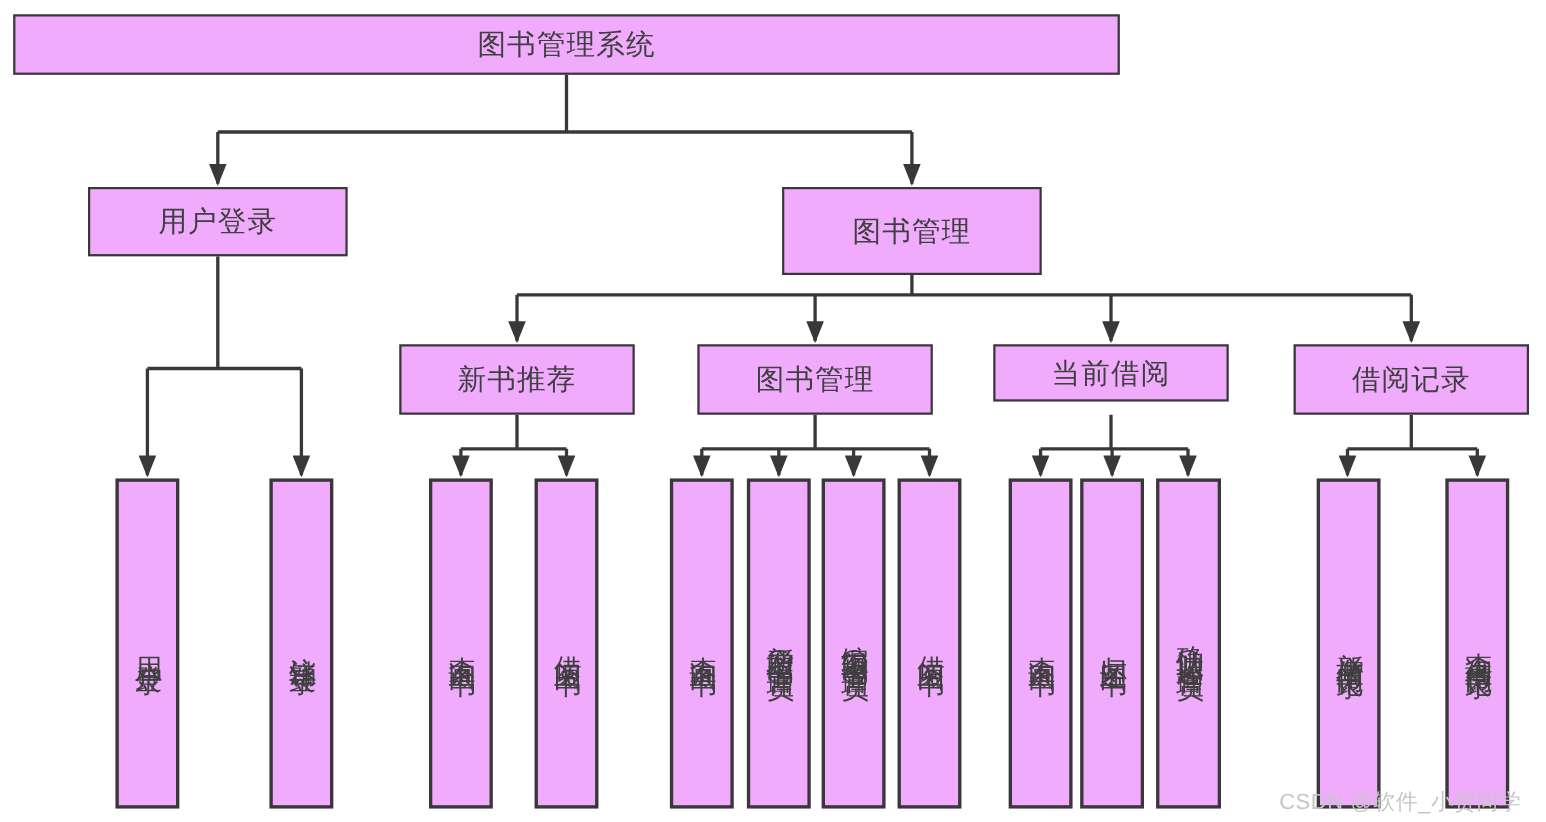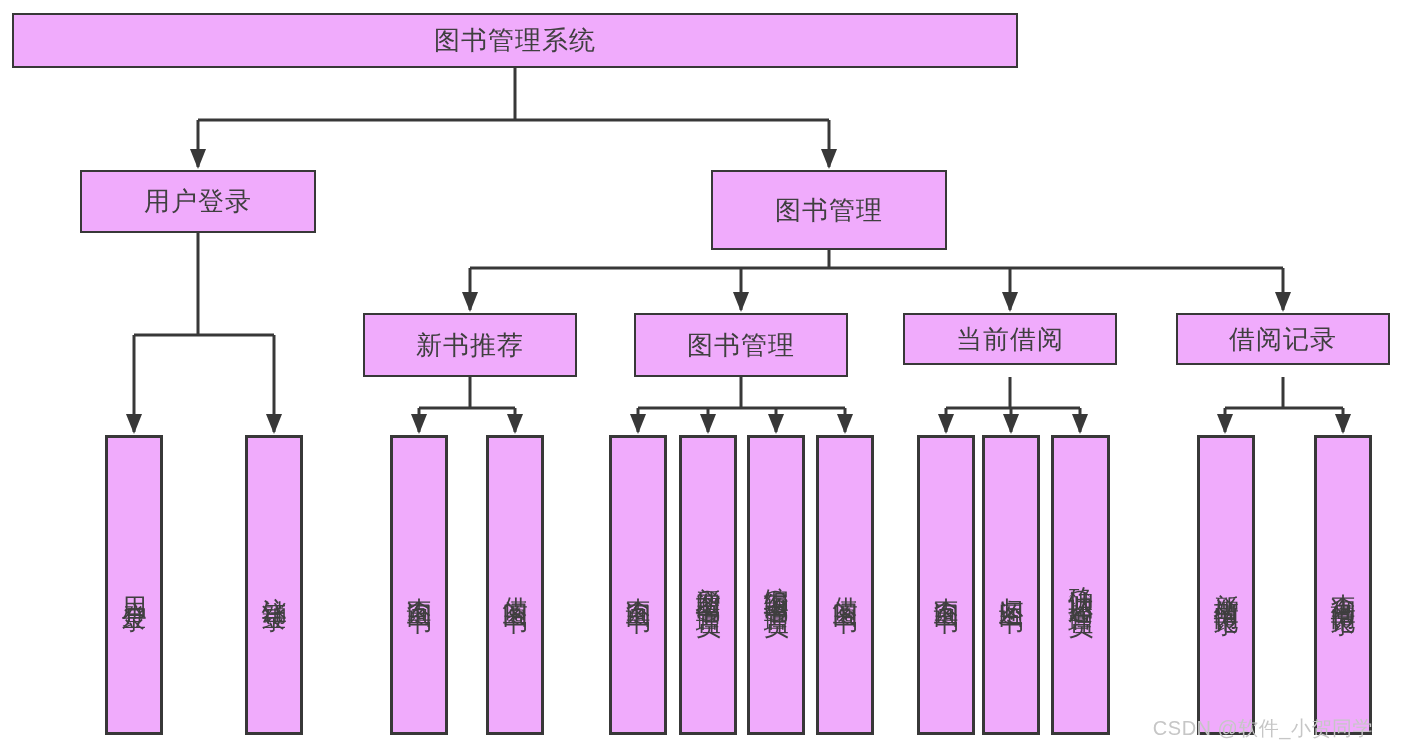--- a/index.html
+++ b/index.html
@@ -13,21 +13,21 @@
     border:2.5px solid #383838; color:#3f3f3f;
     display:flex; align-items:center; justify-content:center; z-index:2;
   }
   .node.h { font-size:26px; letter-spacing:1px; }
   .node.v { border-width:3px; }
   .node.v .vtxt {
     writing-mode:vertical-rl; text-orientation:mixed;
     font-size:25px; line-height:1.1; letter-spacing:4px; white-space:nowrap;
   }
   .watermark {
-    position:absolute; right:32px; bottom:5px; z-index:5;
+    position:absolute; right:22px; bottom:5px; z-index:5;
     font-size:20px; color:#c6c6c6; letter-spacing:0.5px;
   }
 </style>
 </head>
 <body>
 
 <div id="canvas">
 
   <svg id="wires" viewBox="0 0 1405 747" xmlns="http://www.w3.org/2000/svg">
     <defs>
@@ -83,21 +83,21 @@
 
   <div class="node h" style="left:363px;top:313px;width:214px;height:64px">
     <span>新书推荐</span>
   </div>
   <div class="node h" style="left:634px;top:313px;width:214px;height:64px">
     <span>图书管理</span>
   </div>
   <div class="node h" style="left:903px;top:313px;width:214px;height:52px">
     <span>当前借阅</span>
   </div>
-  <div class="node h" style="left:1176px;top:313px;width:214px;height:52px">
+  <div class="node h" style="left:1176px;top:313px;width:214px;height:64px">
     <span>借阅记录</span>
   </div>
 
   <div class="node v" style="left:105px;top:435px;width:58px;height:300px">
     <span class="vtxt">用户登录</span>
   </div>
   <div class="node v" style="left:245px;top:435px;width:58px;height:300px">
     <span class="vtxt">注销登录</span>
   </div>
 

